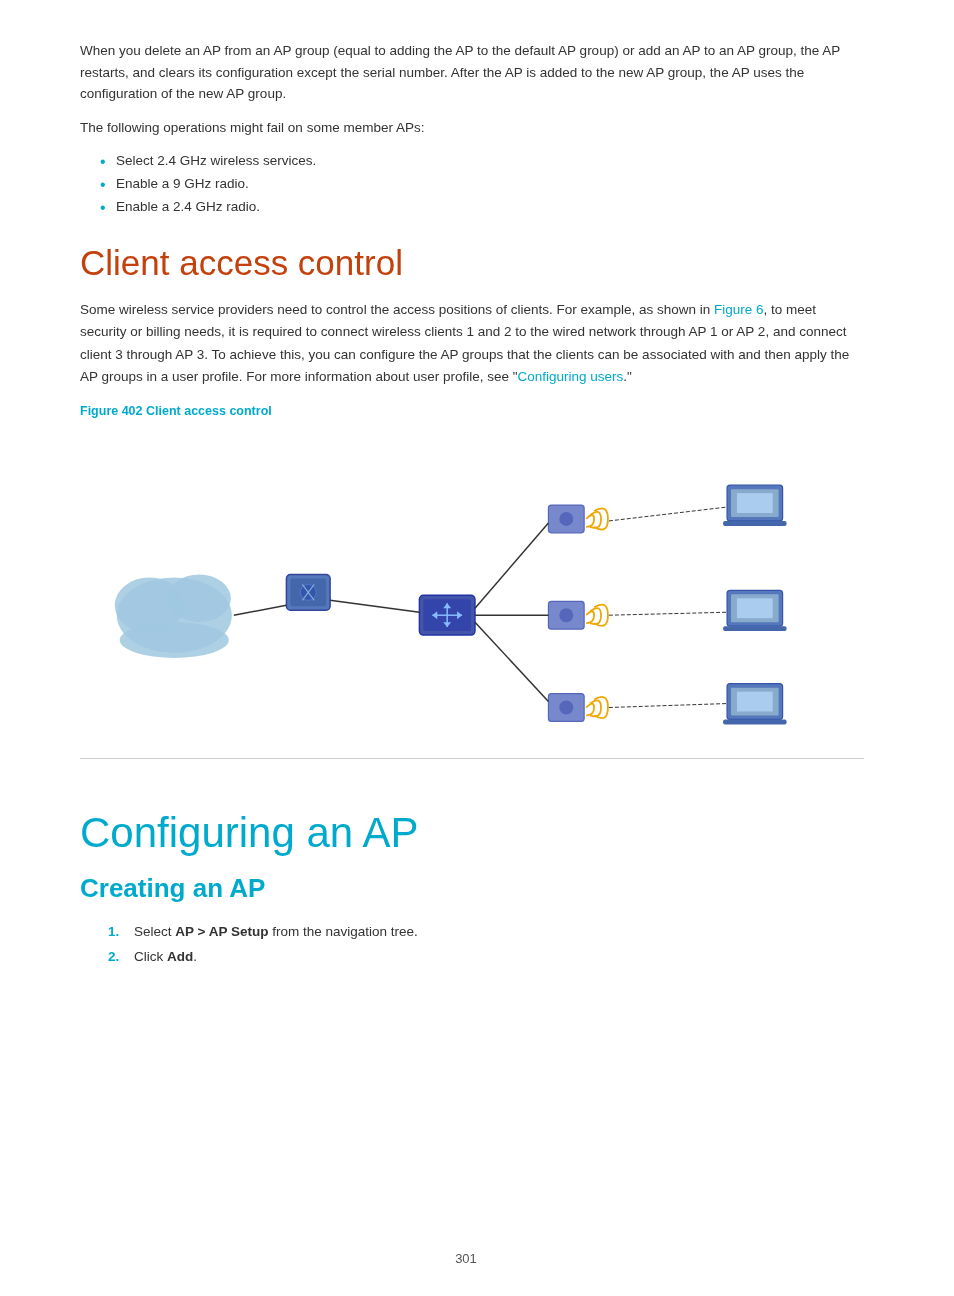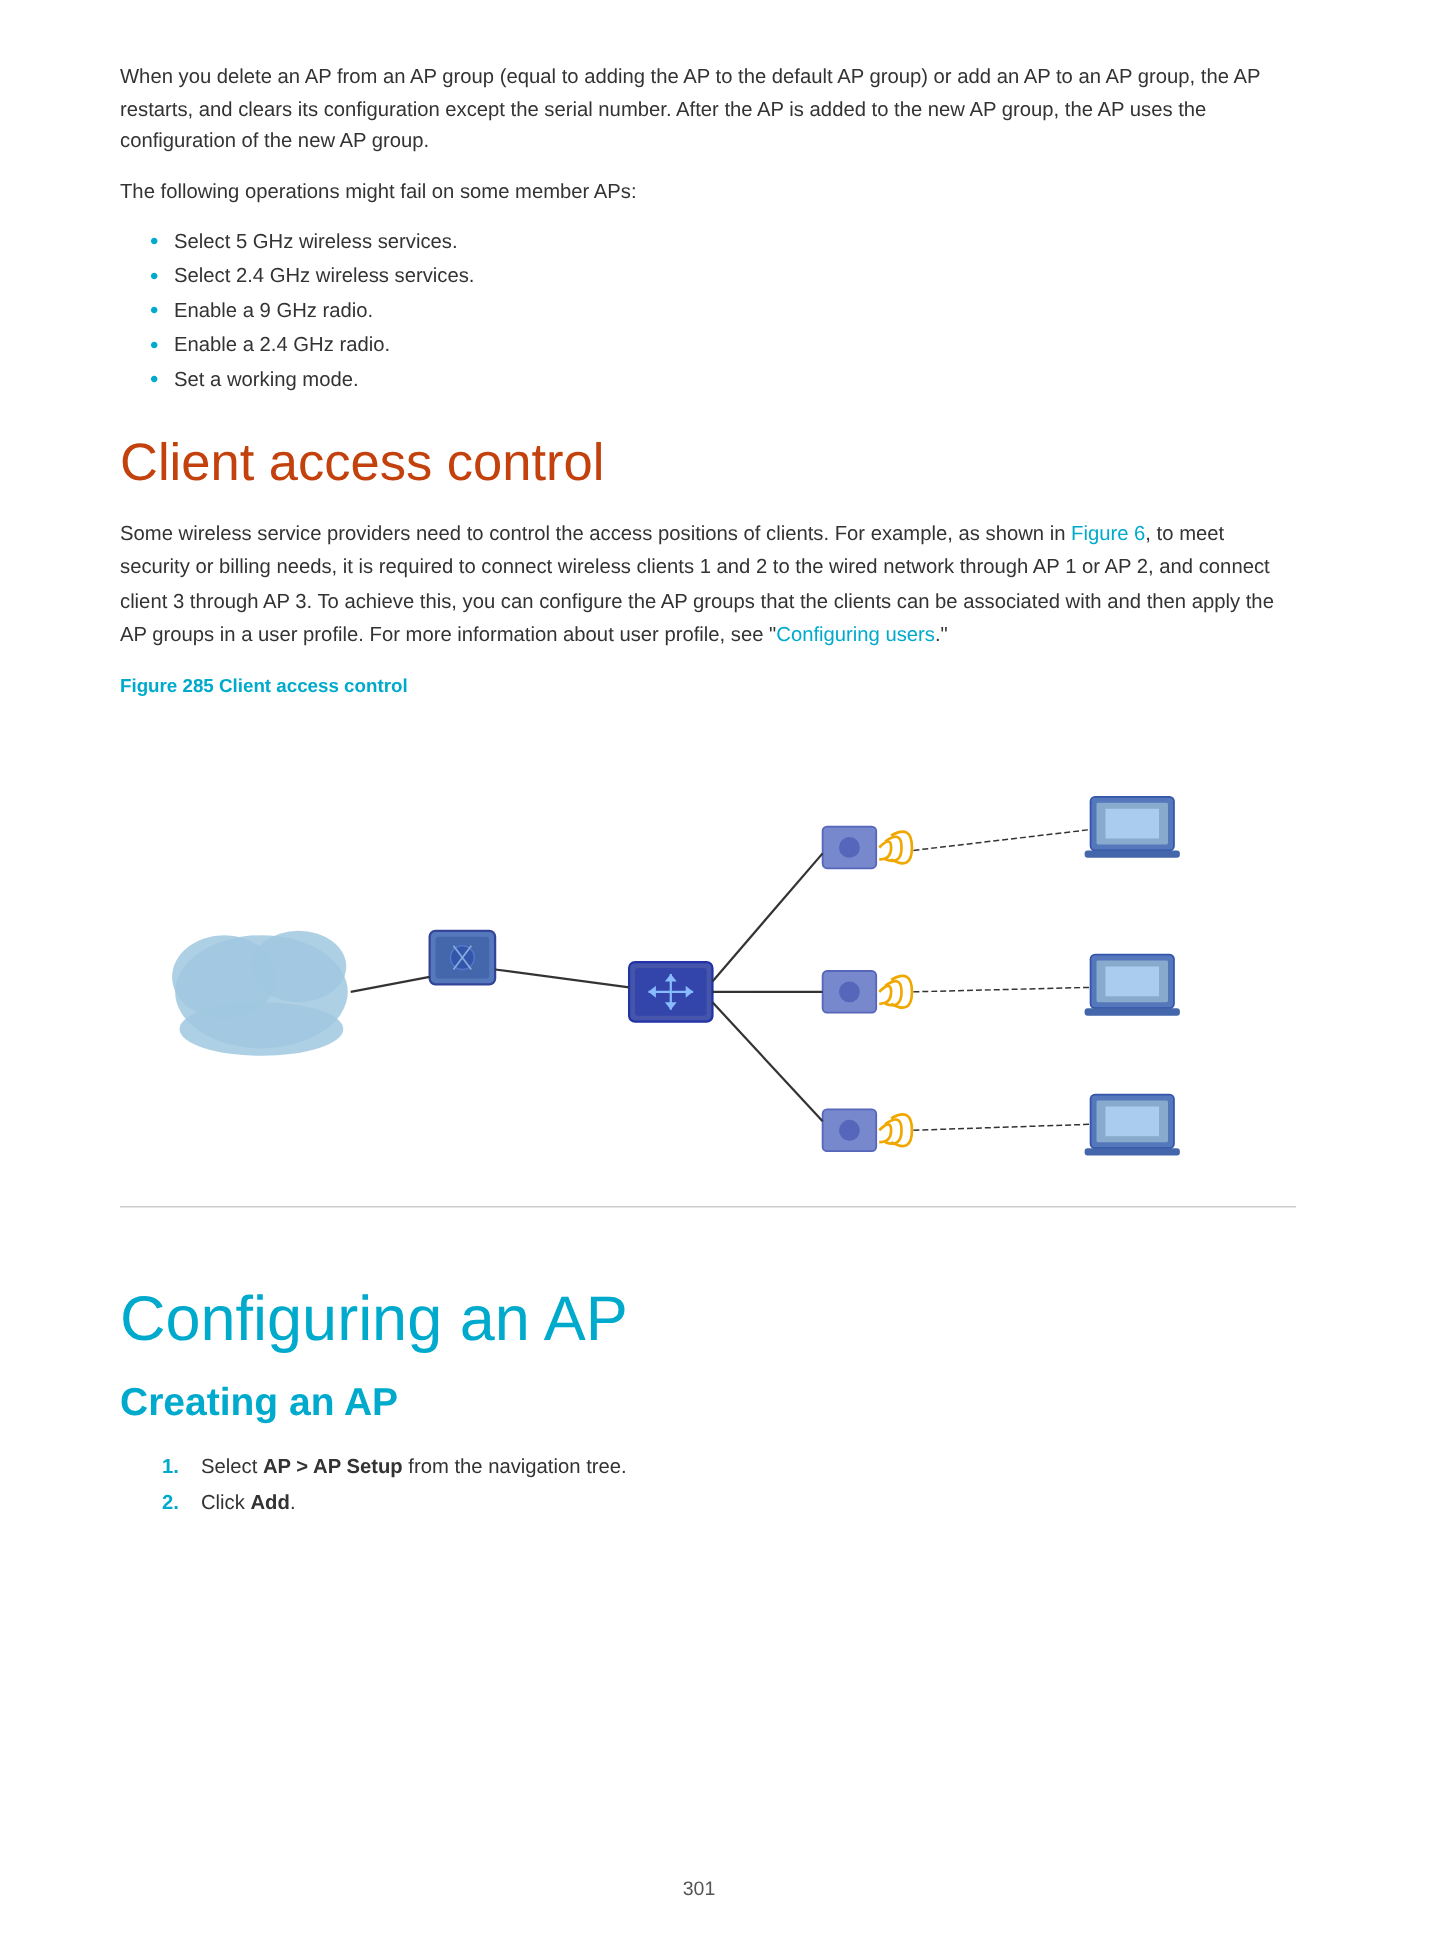--- a/index.html
+++ b/index.html
@@ -126,34 +126,32 @@
   </style>
 </head>
 <body>
 
 <div class="page">
 
   <p class="intro-text">When you delete an AP from an AP group (equal to adding the AP to the default AP group) or add an AP to an AP group, the AP restarts, and clears its configuration except the serial number. After the AP is added to the new AP group, the AP uses the configuration of the new AP group.</p>
   <p class="intro-text">The following operations might fail on some member APs:</p>
 
   <ul class="bullet-list">
-    <li><span>Select 5 GHz wireless services.</span></li>
     <li><span>Select 2.4 GHz wireless services.</span></li>
     <li><span>Enable a 9 GHz radio.</span></li>
     <li><span>Enable a 2.4 GHz radio.</span></li>
-    <li><span>Set a working mode.</span></li>
   </ul>
 
   <h2 class="section-heading">Client access control</h2>
 
   <p class="body-text">
     Some wireless service providers need to control the access positions of clients. For example, as shown in <a class="link-text">Figure 6</a>, to meet security or billing needs, it is required to connect wireless clients 1 and 2 to the wired network through AP 1 or AP 2, and connect client 3 through AP 3. To achieve this, you can configure the AP groups that the clients can be associated with and then apply the AP groups in a user profile. For more information about user profile, see "<a class="link-text">Configuring users</a>."
   </p>
 
-  <p class="figure-label">Figure 285 Client access control</p>
+  <p class="figure-label">Figure 402 Client access control</p>
 
   <div class="figure-container">
     <svg class="diagram-svg" viewBox="0 0 790 295" xmlns="http://www.w3.org/2000/svg">
 
       <g>
         <ellipse cx="95" cy="185" rx="58" ry="38" fill="#a0c8e0" opacity="0.85"></ellipse>
         <ellipse cx="70" cy="175" rx="35" ry="28" fill="#a0c8e0" opacity="0.85"></ellipse>
         <ellipse cx="120" cy="168" rx="32" ry="24" fill="#a0c8e0" opacity="0.85"></ellipse>
         <ellipse cx="95" cy="210" rx="55" ry="18" fill="#a0c8e0" opacity="0.85"></ellipse>
       </g>

